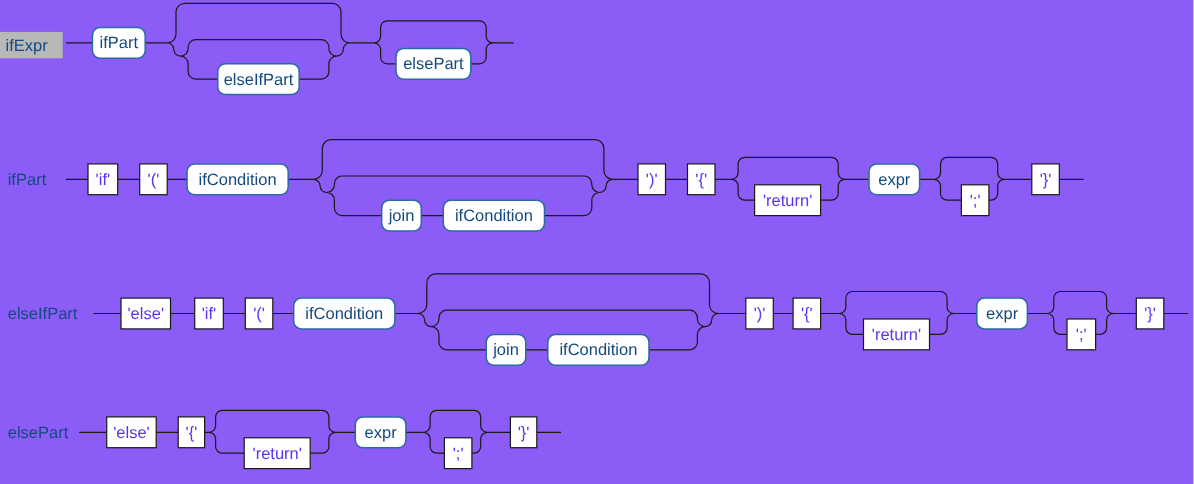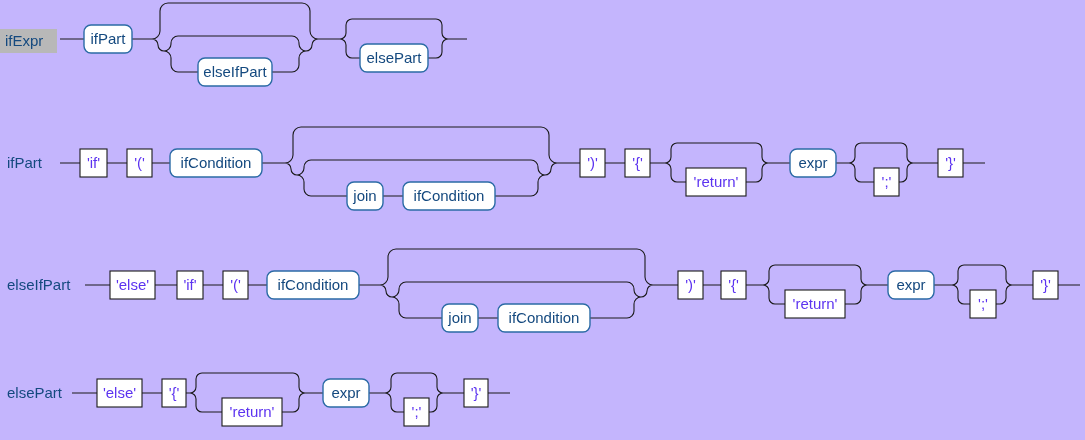--- a/index.html
+++ b/index.html
@@ -1,16 +1,16 @@
 <!DOCTYPE html>
 <html><head>
 <meta charset="utf-8">
 <style>
   html,body{margin:0;padding:0;background:#ffffff;}
-  .stage{position:relative;width:1085px;height:440px;background:#c4b5fd;overflow:hidden;}
+  .stage{position:relative;width:1085px;height:440px;background:#8b5cf6;overflow:hidden;}
   svg text{font-family:"Liberation Sans",sans-serif;font-size:15px;}
   .rail{fill:none;stroke:#1a1a1a;stroke-width:1.1;}
   .t rect{fill:#ffffff;stroke:#1a1a1a;stroke-width:1.1;}
   .t text{fill:#5c33f0;text-anchor:middle;}
   .nt rect{fill:#ffffff;stroke:#2b6ba5;stroke-width:1.4;}
   .nt text{fill:#14497f;text-anchor:middle;}
   .rule-label{fill:#14497f;}
   .sel{fill:#b8b8b8;}
 </style>
 </head>

